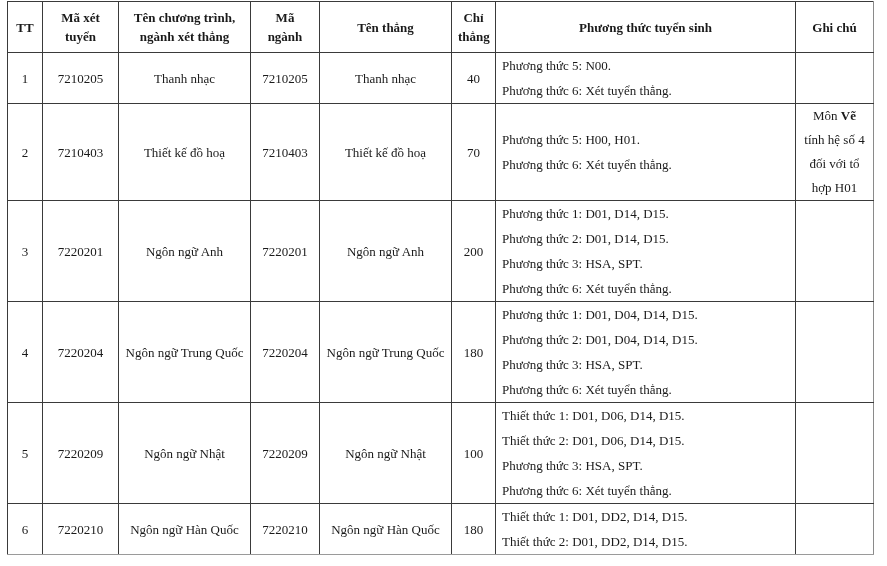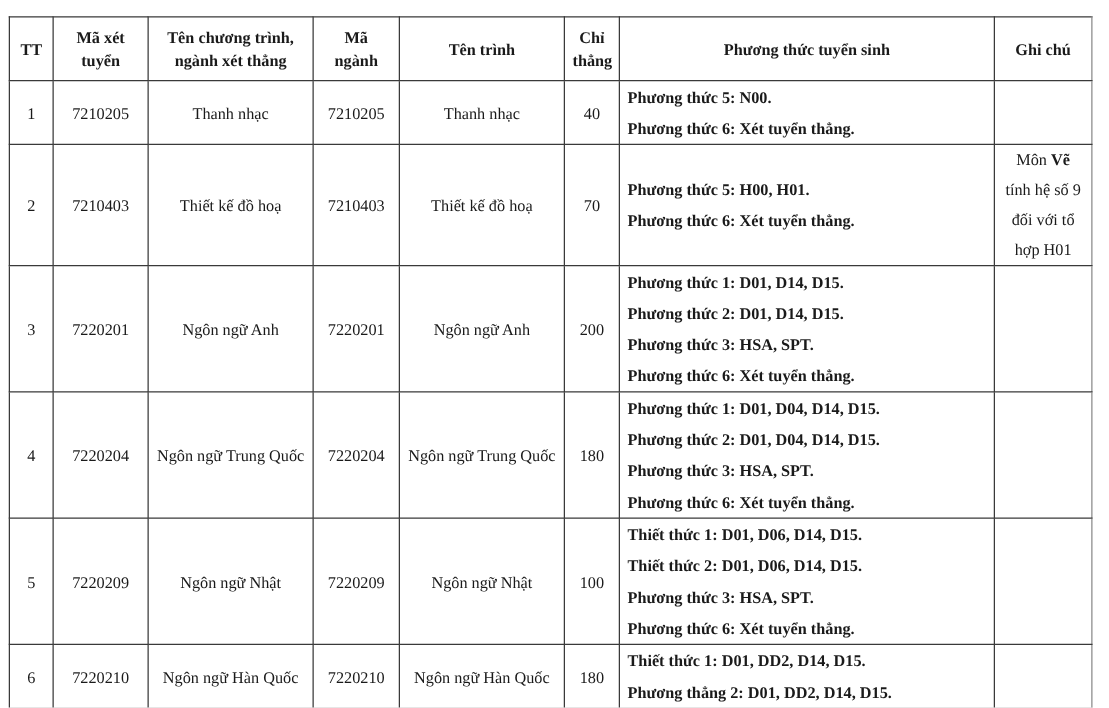--- a/index.html
+++ b/index.html
@@ -1,30 +1,30 @@
 <!DOCTYPE html>
 <html><head>
   <meta charset="utf-8">
   <style>
     html, body { margin: 0; padding: 0; background: #ffffff; }
     body { width: 887px; height: 566px; position: relative; overflow: hidden;
            font-family: "Liberation Serif", "DejaVu Serif", serif; color: #1a1a1a; }
     table.admissions {
-      position: absolute; left: 7px; top: 13px;
+      position: absolute; left: 7px; top: 1px;
       border-collapse: collapse; table-layout: fixed;
       width: 866px;
       font-size: 13px; line-height: 17px;
     }
     table.admissions th, table.admissions td {
       border: 1px solid #3a3a3a; padding: 0 6px; vertical-align: middle;
     }
     table.admissions th { font-weight: bold; text-align: center; height: 50px; font-size: 13px; line-height: 19px; }
     td.c { text-align: center; }
     td.l { text-align: center; }
-    td.methods { padding: 0 6px; font-weight: bold; }
+    td.methods { padding: 0 6px; }
     td.methods div { line-height: 25px; white-space: nowrap; }
     td.note { text-align: center; line-height: 24px; padding: 0 4px; }
     tr.r1 td { height: 49px; }
     tr.r2 td { height: 89px; }
     tr.r3 td { height: 99px; }
     tr.r4 td { height: 99px; }
     tr.r5 td { height: 99px; }
     tr.r6 td { height: 50px; }
     .bold { font-weight: bold; }
     table.admissions tr:last-child td { border-bottom-color: #9a9a9a; }
@@ -52,21 +52,21 @@
         <span>tuyển</span>
       </th>
       <th>
         <span>Tên chương trình,</span><br>
         <span>ngành xét thẳng</span>
       </th>
       <th>
         <span>Mã</span><br>
         <span>ngành</span>
       </th>
-      <th><span>Tên trình</span></th>
+      <th><span>Tên thẳng</span></th>
       <th>
         <span>Chỉ</span><br>
         <span>thẳng</span>
       </th>
       <th><span>Phương thức tuyển sinh</span></th>
       <th><span>Ghi chú</span></th>
     </tr>
   </thead>
   <tbody>
 
@@ -90,21 +90,21 @@
       <td class="l">Thiết kế đồ hoạ</td>
       <td class="c">7210403</td>
       <td class="l">Thiết kế đồ hoạ</td>
       <td class="c">70</td>
       <td class="methods">
         <div>Phương thức 5: H00, H01.</div>
         <div>Phương thức 6: Xét tuyển thẳng.</div>
       </td>
       <td class="note">
         <span>Môn </span><span class="bold">Vẽ</span><br>
-        <span>tính hệ số 9</span><br>
+        <span>tính hệ số 4</span><br>
         <span>đối với tổ</span><br>
         <span>hợp H01</span>
       </td>
     </tr>
 
     <tr class="r3">
       <td class="c">3</td>
       <td class="c">7220201</td>
       <td class="l">Ngôn ngữ Anh</td>
       <td class="c">7220201</td>
@@ -153,18 +153,18 @@
 
     <tr class="r6">
       <td class="c">6</td>
       <td class="c">7220210</td>
       <td class="l">Ngôn ngữ Hàn Quốc</td>
       <td class="c">7220210</td>
       <td class="l">Ngôn ngữ Hàn Quốc</td>
       <td class="c">180</td>
       <td class="methods">
         <div>Thiết thức 1: D01, DD2, D14, D15.</div>
-        <div>Phương thẳng 2: D01, DD2, D14, D15.</div>
+        <div>Thiết thức 2: D01, DD2, D14, D15.</div>
       </td>
       <td class="note"></td>
     </tr>
   </tbody>
 </table>
 
 </body></html>

